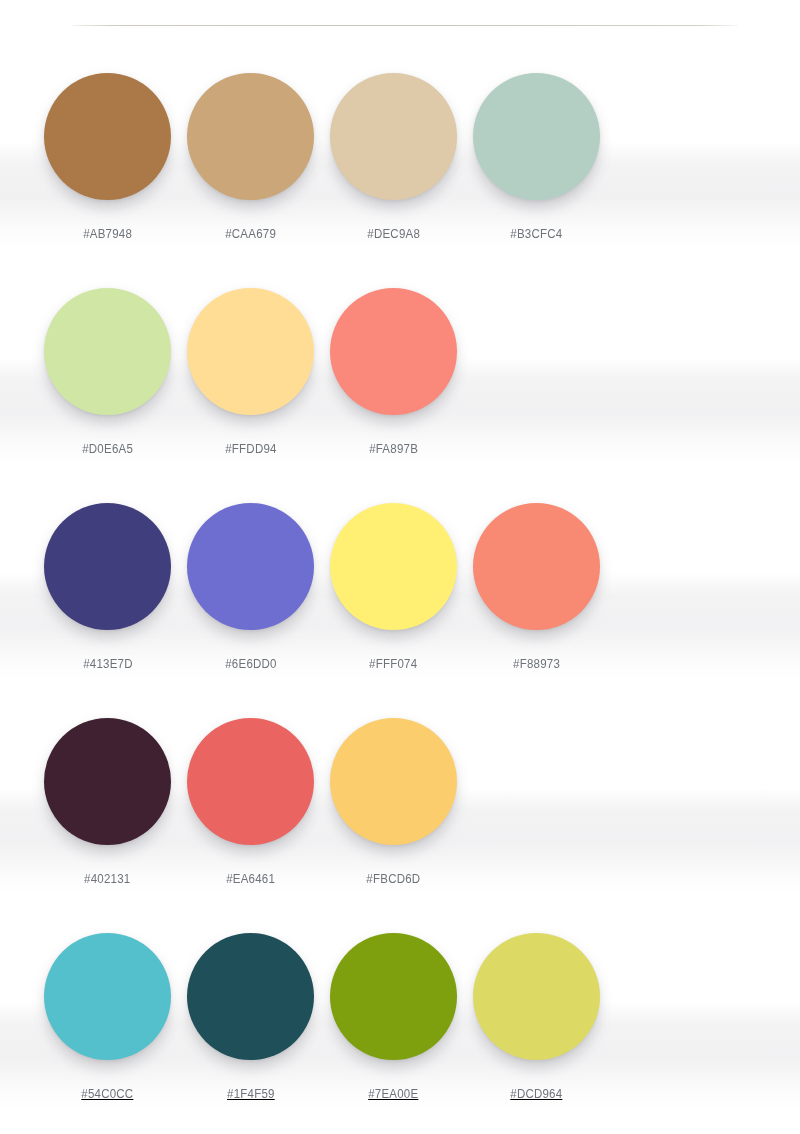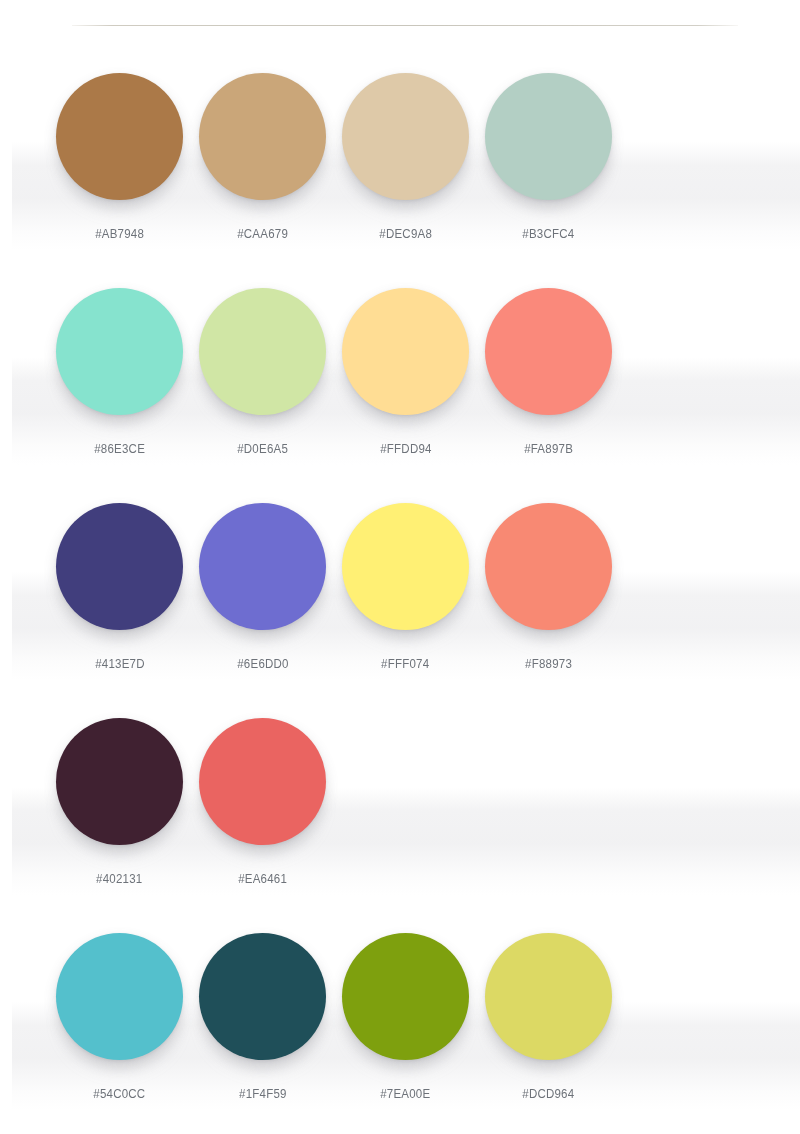--- a/index.html
+++ b/index.html
@@ -33,31 +33,31 @@
                 rgba(214,210,199,0.25) 0%,
                 rgba(205,201,190,0.95) 6%,
                 rgba(201,198,188,1) 50%,
                 rgba(208,205,196,0.95) 94%,
                 rgba(216,213,203,0.2) 100%);
   }
 
   
   .palette {
     position: absolute;
-    left: 12px;
+    left: 0;
     top: 46px;
     width: 756px;
   }
 
   .swatch-row {
     position: relative;
     height: 215px;
     width: 800px;
   }
-  .swatch-row:last-child { height: 214px; }
+  .swatch-row:last-child { height: 214px; text-decoration: underline; }
 
   
   .row-band {
     position: absolute;
     left: 0;
     right: 0;
     top: 96px;
     height: 108px;
     background: linear-gradient(to bottom,
                 rgba(235,235,236,0) 0%,
@@ -171,27 +171,20 @@
             <div class="swatch-label">#B3CFC4</div>
           </div>
         </div>
       </div>
       <div class="swatch-row">
         <div class="row-band"></div>
         <div class="swatch-cells">
           <div class="swatch">
             <div class="circle-wrap">
               <div class="circle-shadow"></div>
-              <div class="circle" style="background: rgb(134, 227, 206);"></div>
-            </div>
-            <div class="swatch-label">#86E3CE</div>
-          </div>
-          <div class="swatch">
-            <div class="circle-wrap">
-              <div class="circle-shadow"></div>
               <div class="circle" style="background: rgb(208, 230, 165);"></div>
             </div>
             <div class="swatch-label">#D0E6A5</div>
           </div>
           <div class="swatch">
             <div class="circle-wrap">
               <div class="circle-shadow"></div>
               <div class="circle" style="background: rgb(255, 221, 148);"></div>
             </div>
             <div class="swatch-label">#FFDD94</div>
@@ -248,20 +241,27 @@
             </div>
             <div class="swatch-label">#402131</div>
           </div>
           <div class="swatch">
             <div class="circle-wrap">
               <div class="circle-shadow"></div>
               <div class="circle" style="background: rgb(234, 100, 97);"></div>
             </div>
             <div class="swatch-label">#EA6461</div>
           </div>
+          <div class="swatch">
+            <div class="circle-wrap">
+              <div class="circle-shadow"></div>
+              <div class="circle" style="background: rgb(251, 205, 109);"></div>
+            </div>
+            <div class="swatch-label">#FBCD6D</div>
+          </div>
         </div>
       </div>
       <div class="swatch-row">
         <div class="row-band"></div>
         <div class="swatch-cells">
           <div class="swatch">
             <div class="circle-wrap">
               <div class="circle-shadow"></div>
               <div class="circle" style="background: rgb(84, 192, 204);"></div>
             </div>

